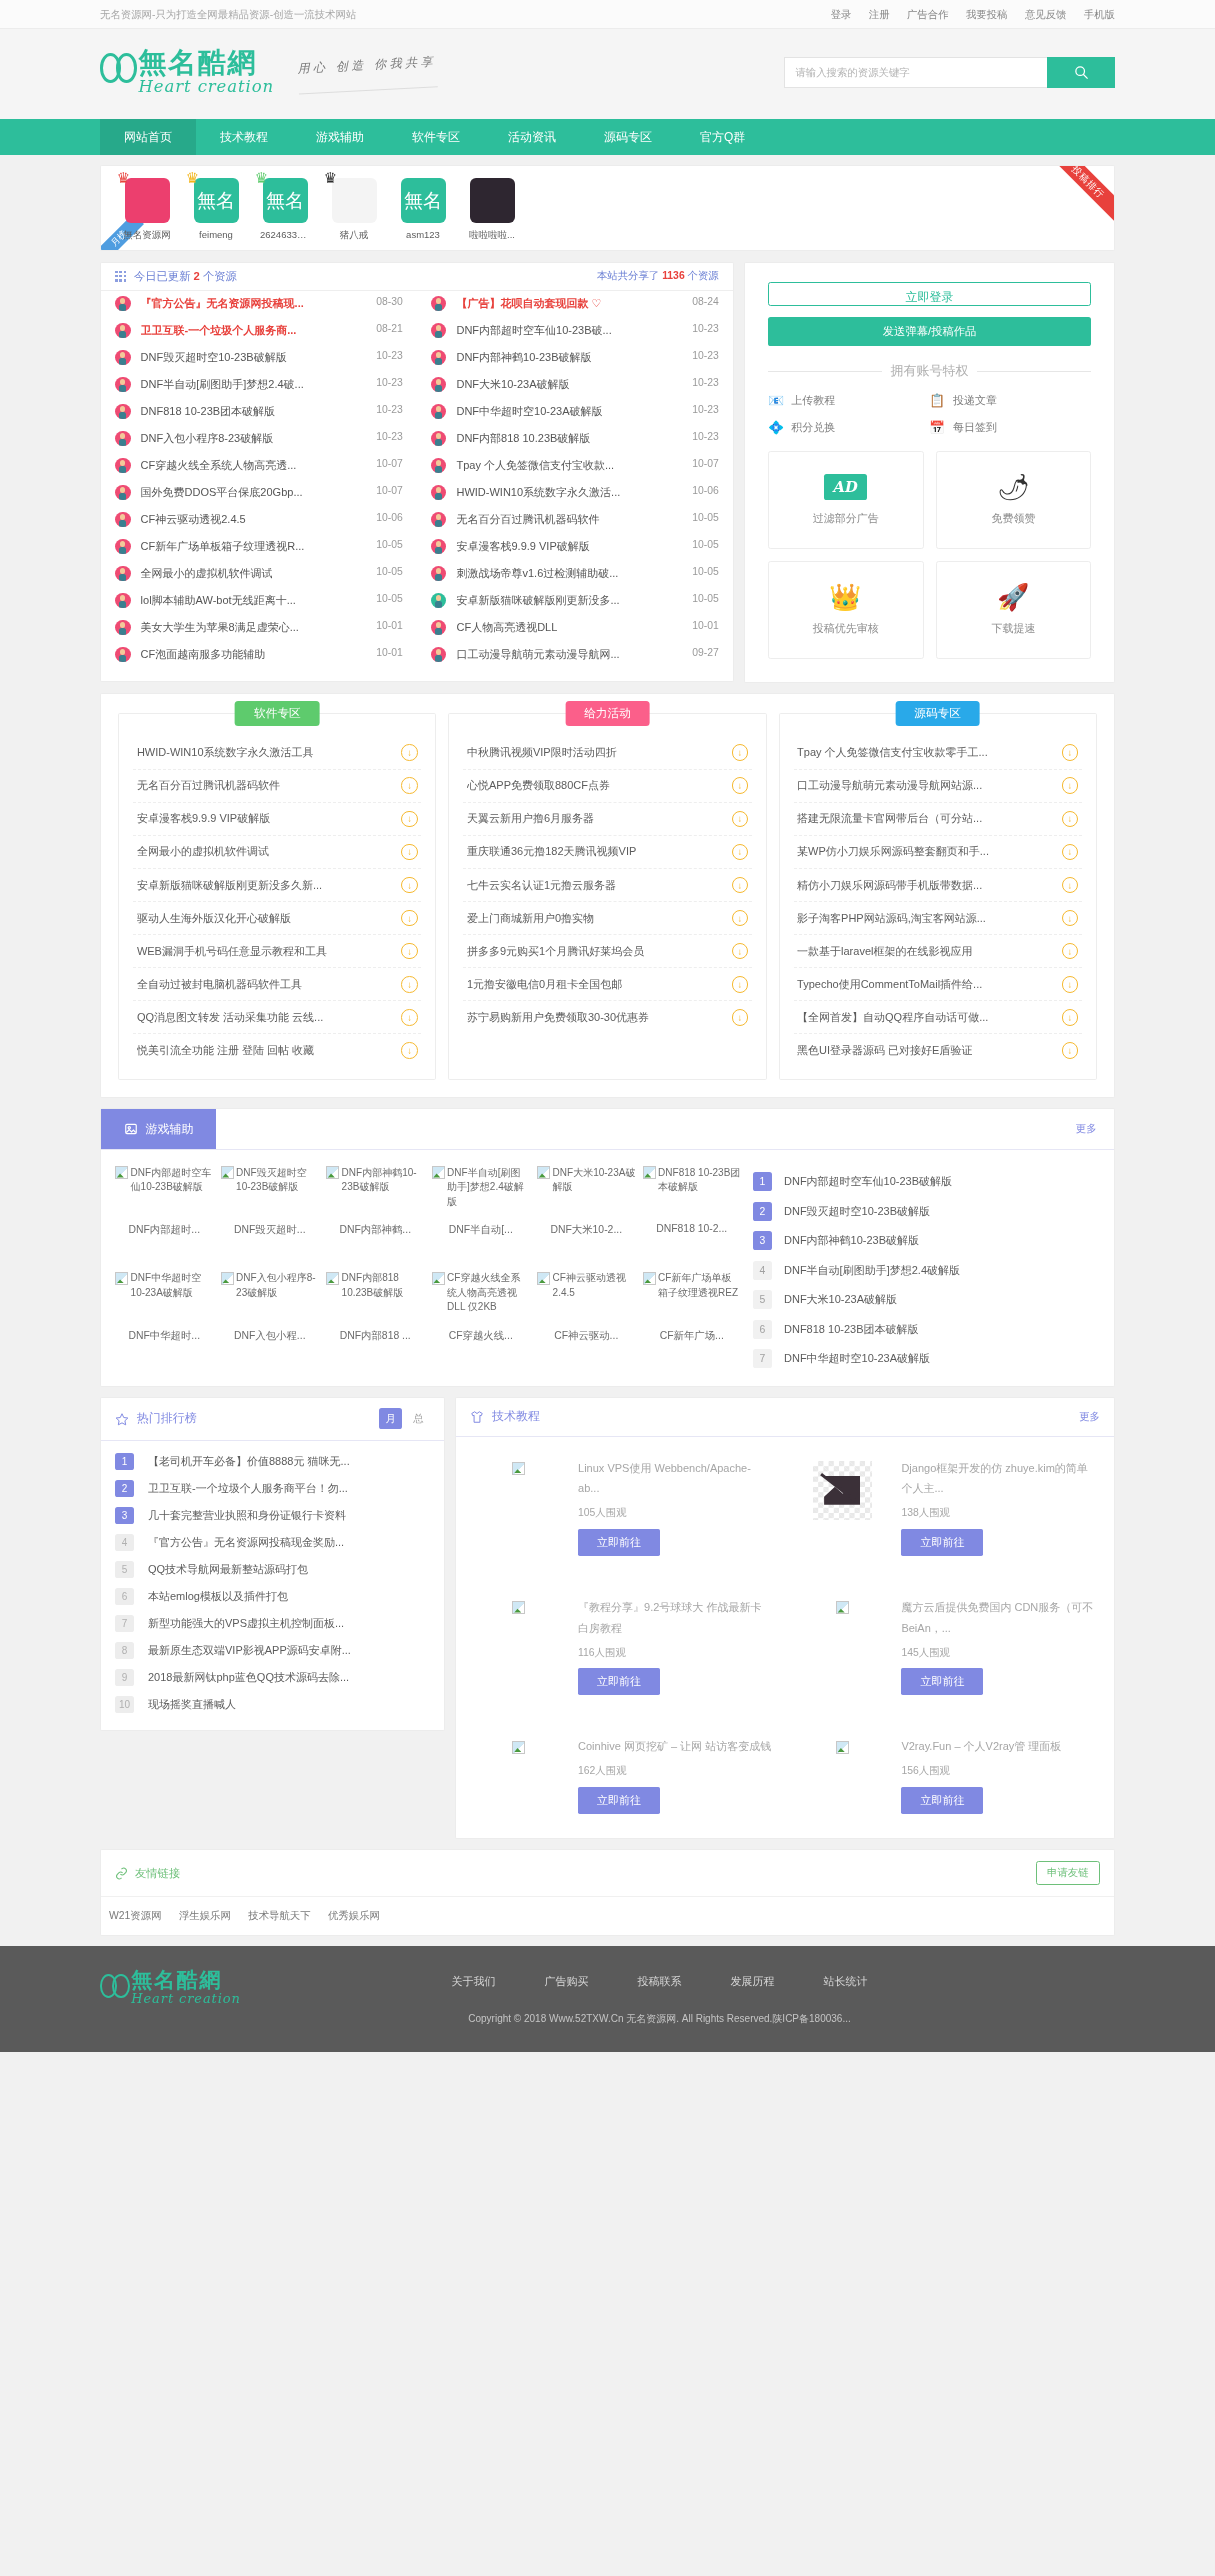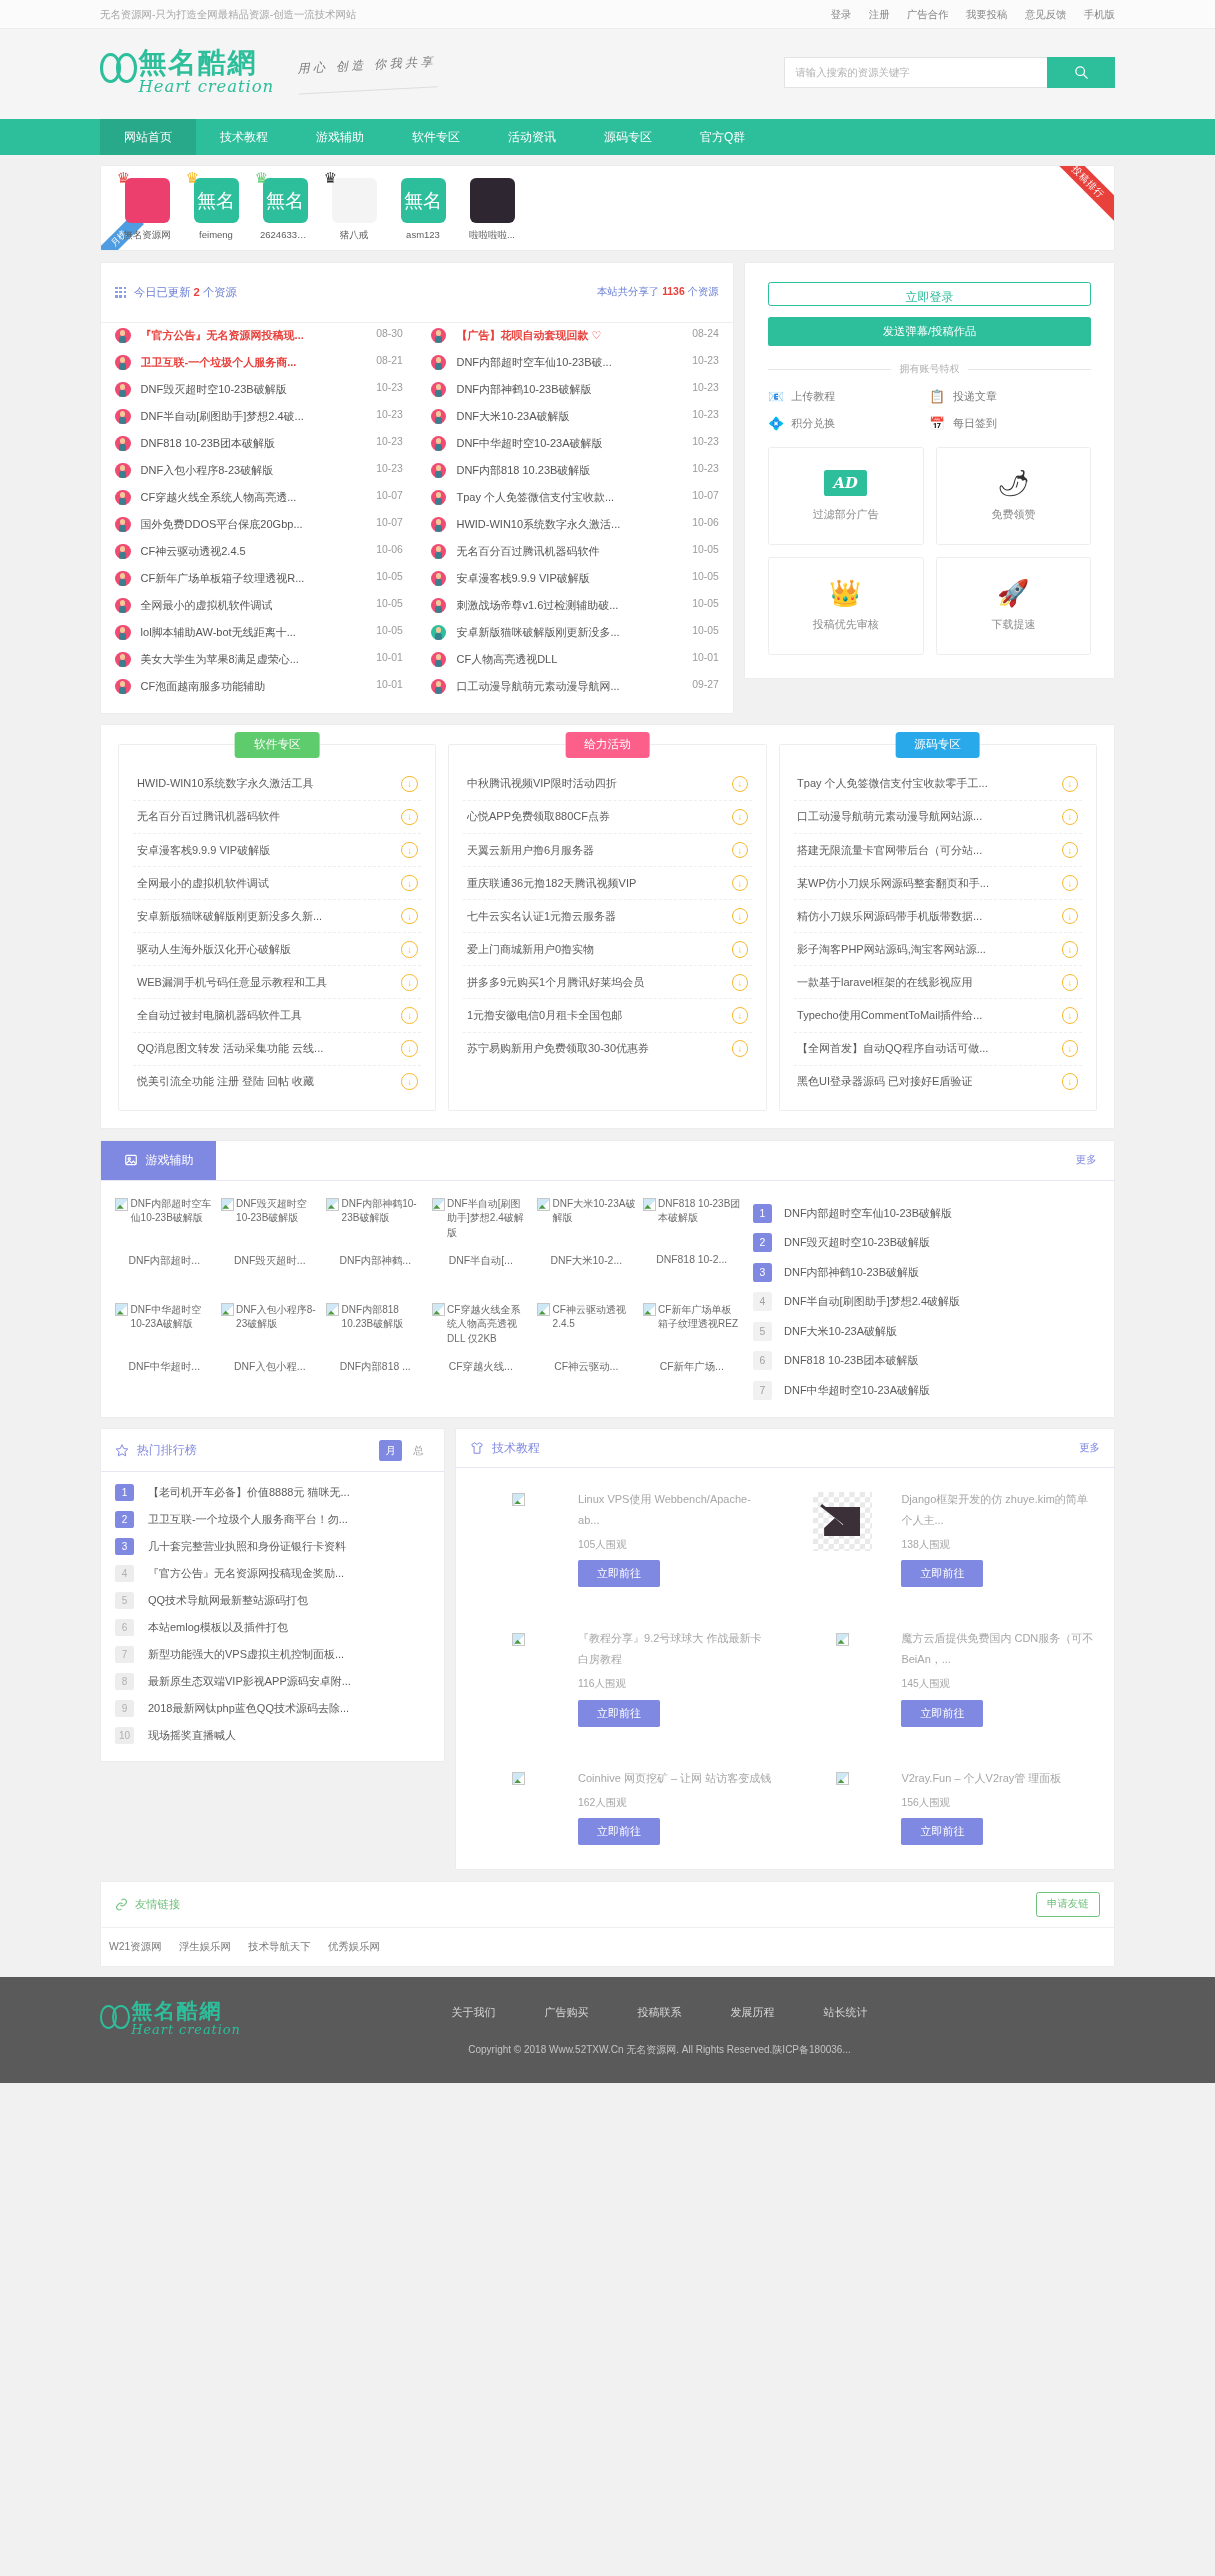--- a/index.html
+++ b/index.html
@@ -103,21 +103,21 @@
     transform: rotate(-45deg);
   }
 
   
   .main-row { display: flex; gap: 10.4px; margin-top: 10.4px; align-items: flex-start; }
   .col-left { width: 634px; }
   .col-right { width: 371px; }
 
   .list-head {
     display: flex; align-items: center; justify-content: space-between;
-    padding: 22px 14px; border-bottom: 0.9px solid #eee; gap: 13px;
+    padding: 6px 14px; border-bottom: 0.9px solid #eee; gap: 13px;
   }
   .list-head-l { display: flex; align-items: center; gap: 7.8px; color: #6a7fd4; font-size: 11.3px; }
   .grid-icon { display: grid; grid-template-columns: repeat(3,2.6px); gap: 1.7px; }
   .grid-icon i { width: 2.6px; height: 2.6px; background: #8c9ee0; display: block; }
   .list-head-r { color: #6a7fd4; font-size: 10.4px; }
   .list-head-r b { color: #e8413c; }
   .accent-num { color: #e8413c; font-weight: bold; }
 
   .two-col-list { display: flex; padding: 5.2px 0 7px; }
   .two-col-list .half { width: 50%; }
@@ -152,21 +152,21 @@
     border: 0.9px solid #2dbe9b; border-radius: 2.6px; color: #2dbe9b; font-size: 12px;
     background: #fff; cursor: pointer; text-decoration: none;
   }
   .btn-post {
     display: block; width: 100%; height: 29.5px; line-height: 29.5px; text-align: center;
     background: #2dbe9b; color: #fff; font-size: 11.3px; border: 0; border-radius: 2.6px;
     margin-top: 11.3px; cursor: pointer;
   }
   .divider-txt {
     display: flex; align-items: center; gap: 8.7px; margin: 15.6px 0 12px;
-    color: #b0b0b0; font-size: 10px;
+    color: #b0b0b0; font-size: 13px;
   }
   .divider-txt:before, .divider-txt:after {
     content: ''; flex: 1; height: 0.9px; background: #e6e6e6;
   }
   .priv-grid { display: grid; grid-template-columns: 1fr 1fr; row-gap: 10.4px; }
   .priv { display: flex; align-items: center; gap: 7px; font-size: 11px; color: #7d7d7d; cursor: pointer; }
   .priv .pic { width: 16.5px; height: 16.5px; flex: 0 0 16.5px; display: flex; align-items: center; justify-content: center; font-size: 13px; }
   .feat-grid { display: grid; grid-template-columns: 1fr 1fr; gap: 12px; margin-top: 15.6px; }
   .feat {
     border: 0.9px solid #ededed; border-radius: 2.6px; height: 98px;

